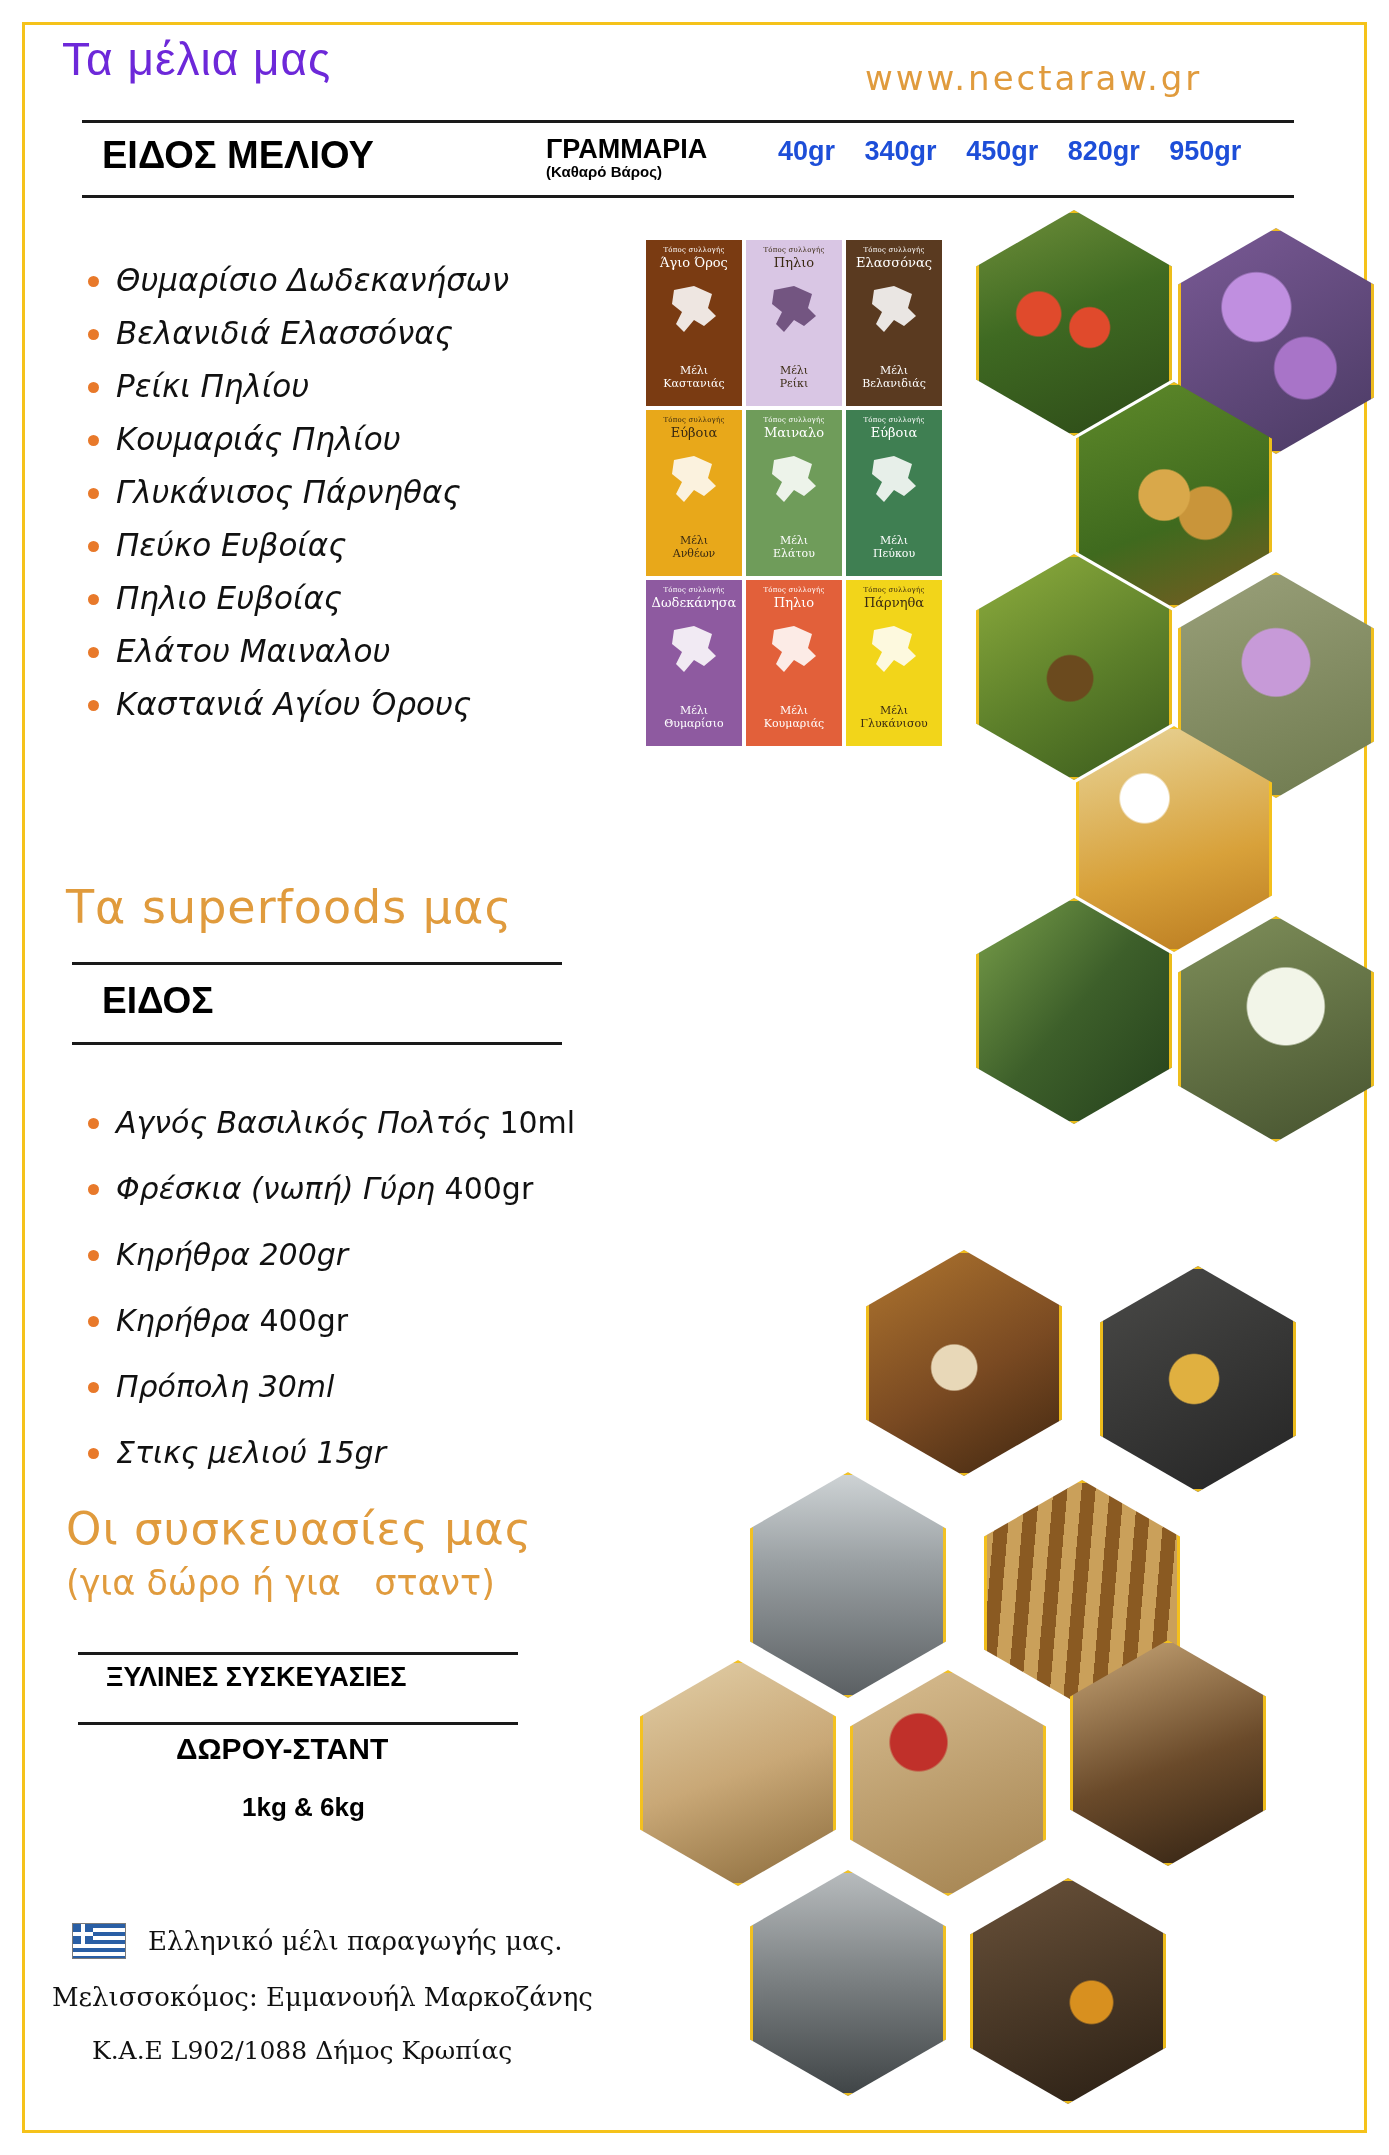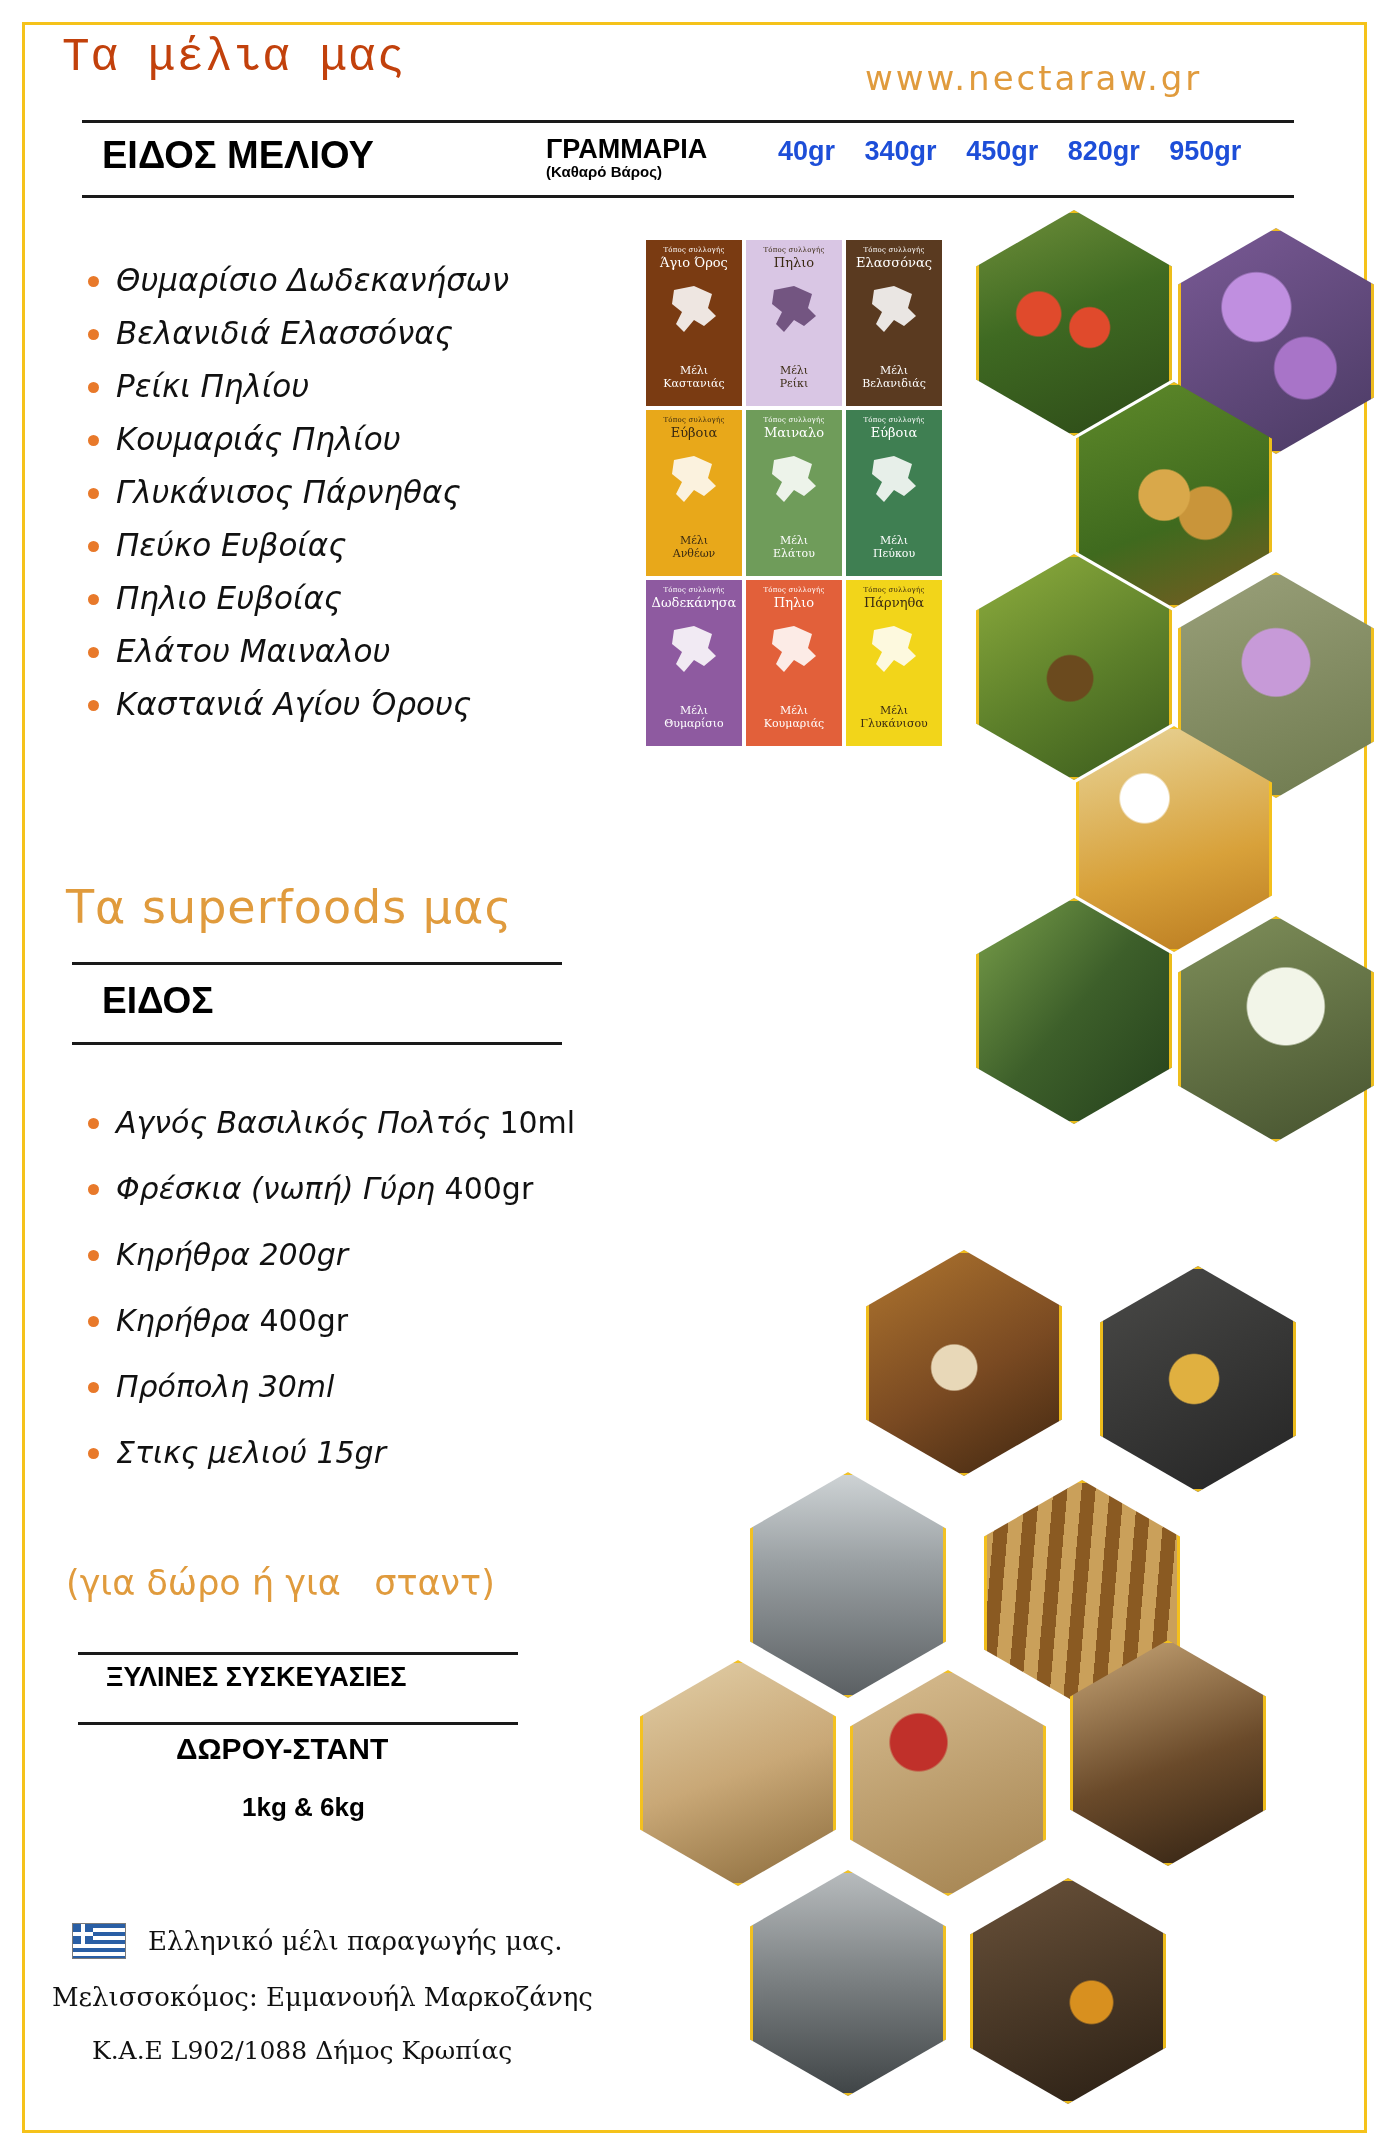--- a/index.html
+++ b/index.html
@@ -28,23 +28,23 @@
   
   .content {
     position: absolute;
     left: 0; top: 0; right: 0; bottom: 0;
   }
 
   .title-honey {
     position: absolute;
     left: 52px; top: 22px;
     font-size: 46px;
-    color: #c2410c;
+    color: #6d28d9;
     letter-spacing: 1px;
-    font-family: Liberation Mono, monospace;
+    font-family: Liberation Sans, sans-serif;
     font-weight: 400;
   }
   .website {
     position: absolute;
     left: 855px; top: 48px;
     font-size: 34px;
     color: #e09b3d;
     letter-spacing: 3px;
     font-family: "DejaVu Sans", sans-serif;
   }
@@ -529,20 +529,21 @@
       <li>
         <span>Πρόπολη 30ml</span>
         <span class="unit"></span>
       </li>
       <li>
         <span>Στικς μελιού 15gr</span>
         <span class="unit"></span>
       </li>
     </ul>
 
+    <div class="title-pack">Οι συσκευασίες μας</div>
     <div class="subtitle-pack">(για δώρο ή για   σταντ)</div>
     <div class="hr-p1"></div>
     <div class="hr-p2"></div>
     <div class="pack-l1">ΞΥΛΙΝΕΣ ΣΥΣΚΕΥΑΣΙΕΣ</div>
     <div class="pack-l2">ΔΩΡΟΥ-ΣΤΑΝΤ</div>
     <div class="pack-l3">1kg &amp; 6kg</div>
 
     <div class="flag">
       <div class="stripe" style="top:4px"></div>
       <div class="stripe" style="top:12px"></div>

